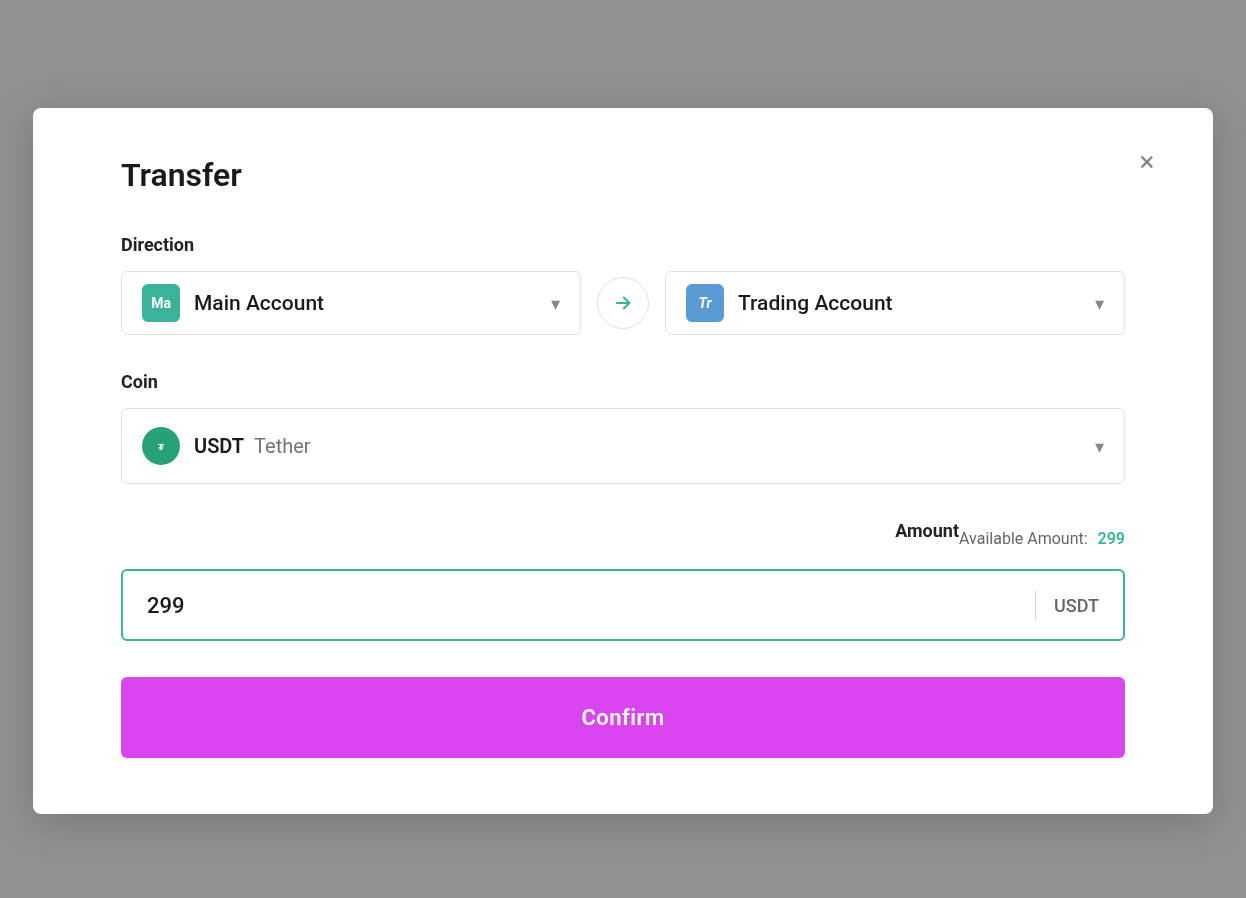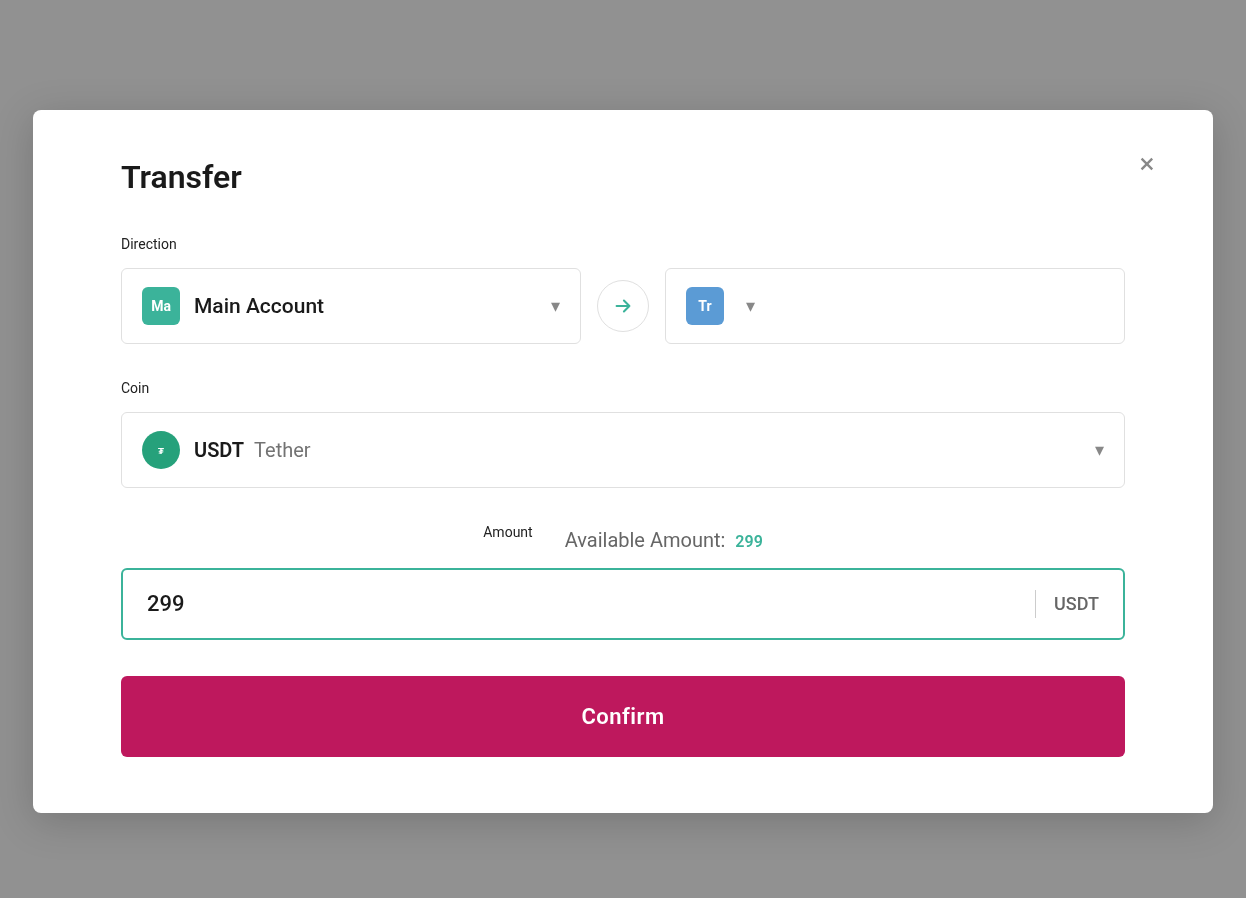--- a/index.html
+++ b/index.html
@@ -57,40 +57,40 @@
       font-size: 28px;
       line-height: 1;
       display: flex;
       align-items: center;
       justify-content: center;
       width: 36px;
       height: 36px;
     }
 
     .section-label {
-      font-size: 14px;
+      font-size: 18px;
       color: #222;
-      font-weight: 400;
+      font-weight: 700;
       margin-bottom: 16px;
     }
 
     .direction-row {
       display: flex;
       align-items: center;
       gap: 0;
       margin-bottom: 36px;
     }
 
     .account-select {
       flex: 1;
       display: flex;
       align-items: center;
       border: 1.5px solid #e0e0e0;
       border-radius: 6px;
-      padding: 18px 20px;
+      padding: 12px 20px;
       cursor: pointer;
       background: #fff;
       position: relative;
     }
 
     .account-select:first-child {
       border-color: #e0e0e0;
     }
 
     .account-badge {
@@ -106,20 +106,21 @@
       margin-right: 14px;
       flex-shrink: 0;
     }
 
     .badge-ma {
       background: #3bb39a;
     }
 
     .badge-tr {
       background: #5b9bd5;
+      font-style: italic;
     }
 
     .account-name {
       font-size: 21px;
       color: #1a1a1a;
       font-weight: 500;
       flex: 1;
     }
 
     .chevron-icon {
@@ -190,28 +191,27 @@
       color: #737373;
       font-weight: 400;
     }
 
     .amount-section {
       margin-bottom: 36px;
     }
 
     .amount-header {
       display: flex;
-      justify-content: center;
+      justify-content: flex-end;
       align-items: center;
       margin-bottom: 12px;
-      gap: 32px;
     }
 
     .available-label {
-      font-size: 20px;
+      font-size: 16px;
       color: #666;
     }
 
     .available-value {
       font-size: 16px;
       color: #3bb39a;
       font-weight: 600;
     }
 
     .amount-input-wrapper {
@@ -242,21 +242,21 @@
 
     .amount-unit {
       font-size: 18px;
       color: #666;
       font-weight: 500;
     }
 
     .confirm-btn {
       width: 100%;
       padding: 28px;
-      background: #be185d;
+      background: #d946ef;
       border: none;
       border-radius: 6px;
       color: #fff;
       font-size: 22px;
       font-weight: 600;
       cursor: pointer;
       letter-spacing: 0.5px;
     }
   </style>
 </head>
@@ -286,20 +286,21 @@
       <button class="transfer-arrow-btn">
         <svg viewBox="0 0 24 24" fill="none" xmlns="http://www.w3.org/2000/svg">
           <path d="M5 12H19M13 6l6 6-6 6" stroke="#3bb39a" stroke-width="2.2" stroke-linecap="round" stroke-linejoin="round"></path>
         </svg>
       </button>
 
       <div class="account-select">
         <div class="account-badge badge-tr">
           <span>Tr</span>
         </div>
+        <span class="account-name">Trading Account</span>
         <span class="chevron-icon">▾</span>
       </div>
 
     </div>
 
     <div class="coin-section">
       <div class="section-label">Coin</div>
       <div class="coin-select">
         <div class="coin-icon">
           <svg viewBox="0 0 32 32" fill="none" xmlns="http://www.w3.org/2000/svg">

